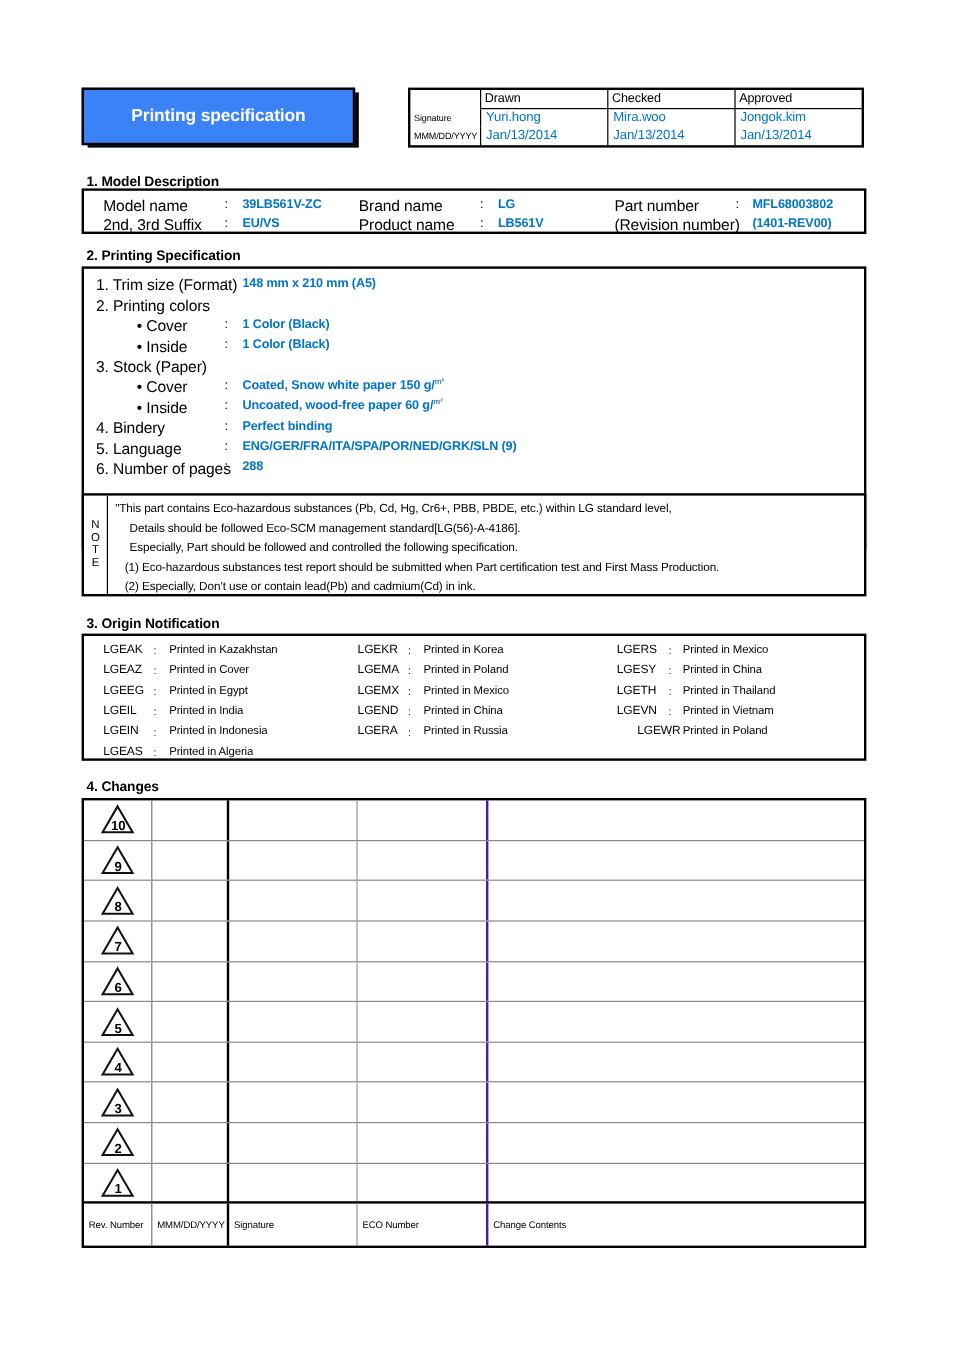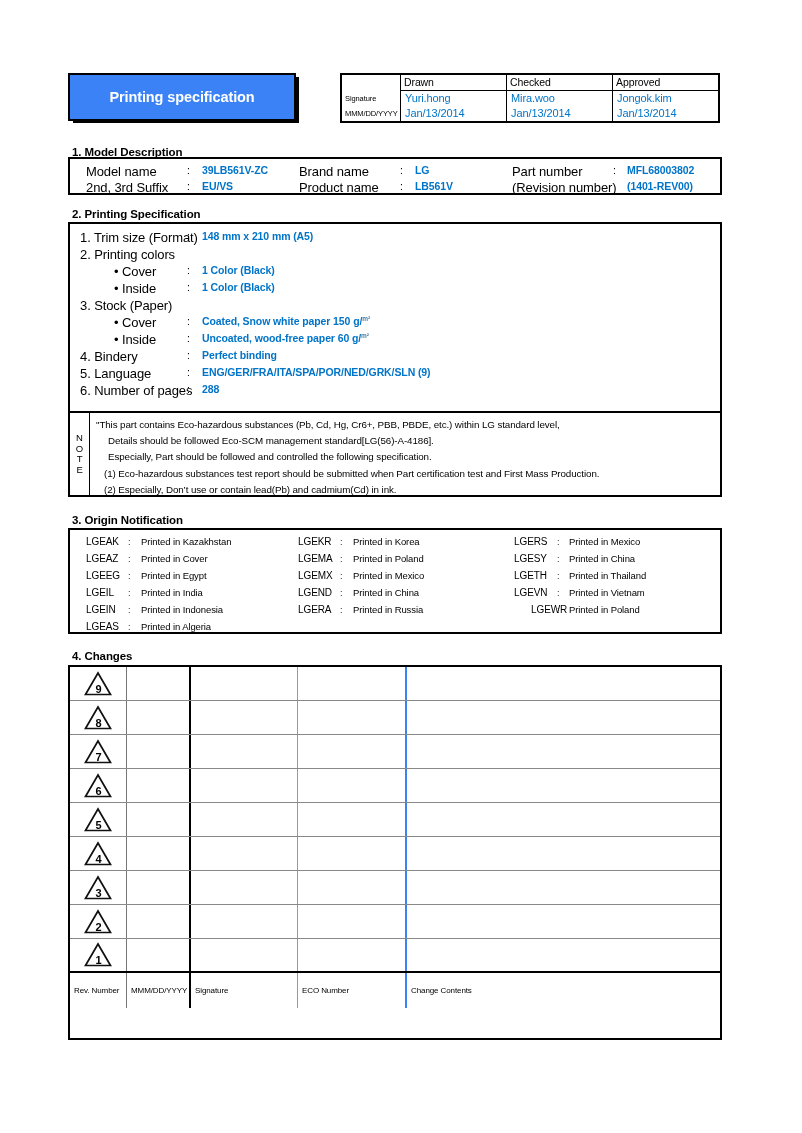--- a/index.html
+++ b/index.html
@@ -76,21 +76,21 @@
     grid-template-columns: 56px 63px 108px 108px 1fr;
     height: 34px;
     border-bottom: 1px solid #888;
   }
   .ch-row.last { border-bottom: 2px solid #000; }
   .ch-row.footer { height: 35px; border-bottom: none; }
   .ch-c1 { display: flex; align-items: center; justify-content: center; }
   .ch-c2 { border-left: 1px solid #777; }
   .ch-c3 { border-left: 2px solid #000; }
   .ch-c4 { border-left: 1px solid #999; }
-  .ch-c5 { border-left: 2px solid #3b82f6; text-align: center; }
+  .ch-c5 { border-left: 2px solid #4c1d95; text-align: center; }
   .footer .fcell {
     font-size: 8px; display: flex; align-items: center;
     padding-left: 4px; white-space: nowrap;
   }
   .tri-num { font: bold 11px "Liberation Sans", sans-serif; }
 </style>
 </head>
 <body>
 
 <div class="page">
@@ -246,20 +246,32 @@
       <span class="abs org-loc" style="left:499px; top:57px;">Printed in Vietnam</span>
     <span class="abs org-code" style="left:444px; top:74px;margin-left:17px;">LGEWR</span>
       <span class="abs org-sep" style="left:487px; top:75px;">:</span>
       <span class="abs org-loc" style="left:499px; top:74px;">Printed in Poland</span>
   </div>
 
   <div class="abs sec-heading" style="left:72px; top:650px;">4. Changes</div>
 
   <div class="abs changes">
 
+    <div class="ch-row">
+      <div class="ch-c1">
+        <svg width="30" height="26" viewBox="0 0 30 26">
+          <path d="M15 2 L27.5 23.5 L2.5 23.5 Z" fill="#fff" stroke="#111" stroke-width="1.7"></path>
+          <text class="tri-num" x="15.5" y="21.5" text-anchor="middle">10</text>
+        </svg>
+      </div>
+      <div class="ch-c2"></div>
+      <div class="ch-c3"></div>
+      <div class="ch-c4"></div>
+      <div class="ch-c5"></div>
+    </div>
 
     <div class="ch-row">
       <div class="ch-c1">
         <svg width="30" height="26" viewBox="0 0 30 26">
           <path d="M15 2 L27.5 23.5 L2.5 23.5 Z" fill="#fff" stroke="#111" stroke-width="1.7"></path>
           <text class="tri-num" x="15.5" y="21.5" text-anchor="middle">9</text>
         </svg>
       </div>
       <div class="ch-c2"></div>
       <div class="ch-c3"></div>

